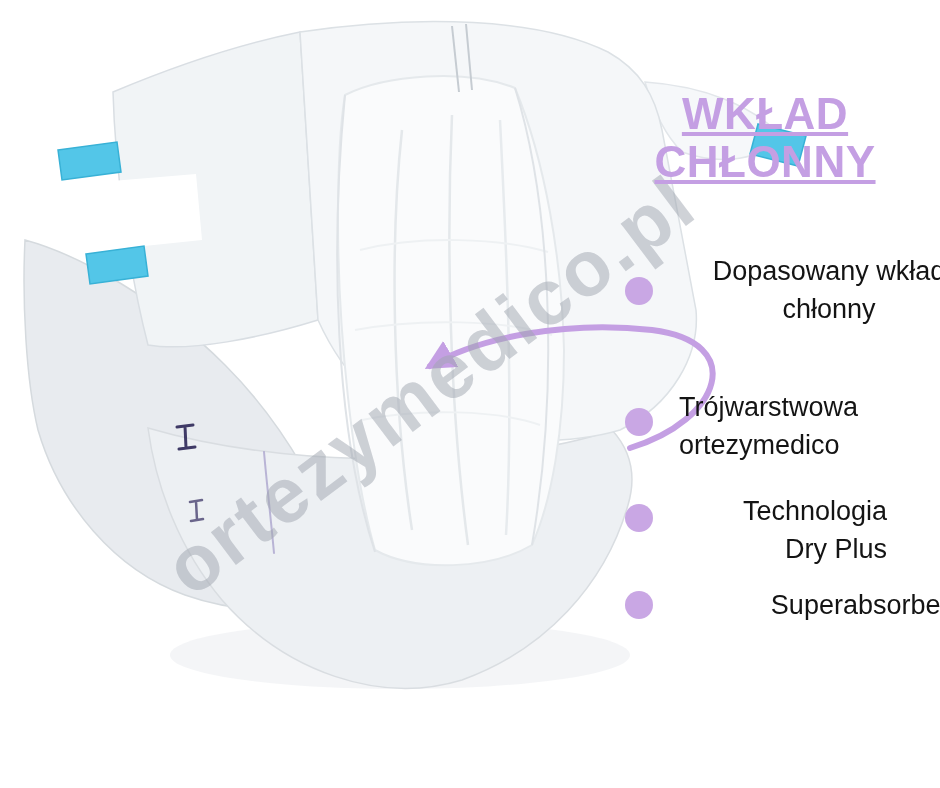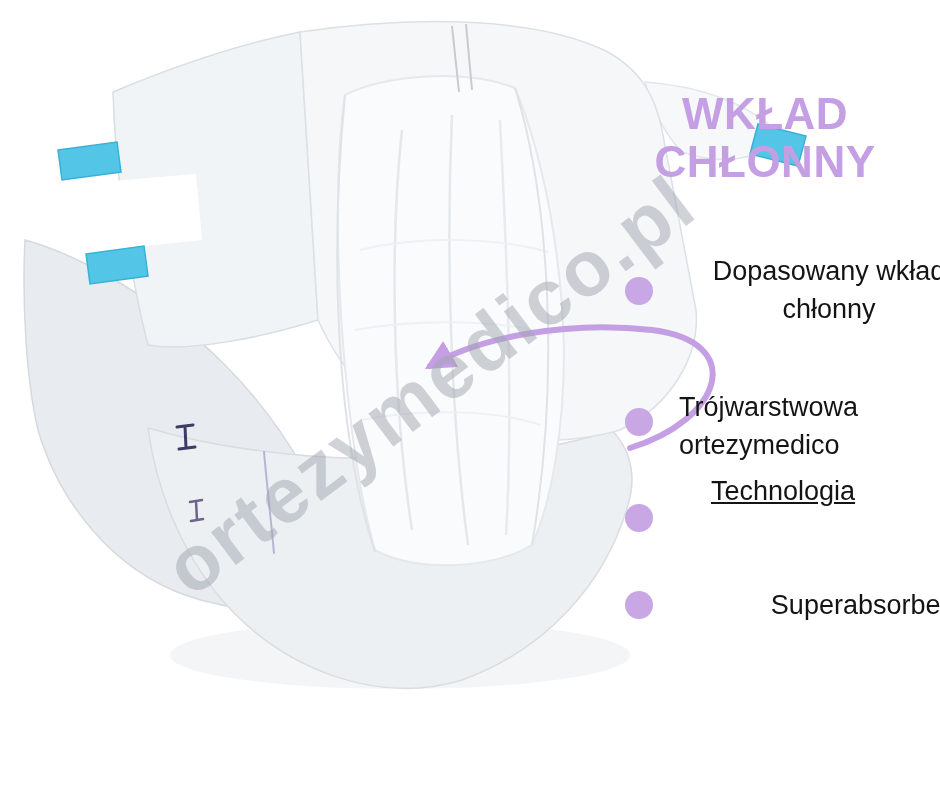--- a/index.html
+++ b/index.html
@@ -16,31 +16,31 @@
     color:var(--watermark-grey,#a0a6b0);opacity:.5;
     transform:rotate(-37deg);
     white-space:nowrap;pointer-events:none;user-select:none;
   }
 
   .title{
     left:598px;top:90px;width:334px;text-align:center;
     font-size:44px;line-height:48px;font-weight:700;letter-spacing:.5px;
     color:var(--accent,#c49fe3);
   }
-  .title span{display:block;}
+  .title span{display:block;text-decoration:underline;}
 
   .feature{
     font-size:27px;line-height:38px;font-weight:500;
     color:var(--feature-text,#141414);
     margin-left:39px;
   }
   .feature span{display:block;}
   .f1{left:656px;top:252px;width:268px;text-align:center;}
   .f2{left:640px;top:388px;width:224px;text-align:left;}
-  .f3{left:640px;top:472px;width:208px;text-align:center;text-decoration:underline;}
+  .f3{left:640px;top:492px;width:208px;text-align:right;}
   .f4{left:662px;top:586px;width:262px;text-align:right;}
 
   .bullet{
     position:absolute;width:28px;height:28px;border-radius:50%;
     background:var(--bullet,#c9a7e4);
   }
   .b1{left:625px;top:277px;}
   .b2{left:625px;top:408px;}
   .b3{left:625px;top:504px;}
   .b4{left:625px;top:591px;}
@@ -131,18 +131,19 @@
   <div class="abs feature f1">
     <span>Dopasowany wkład</span>
     <span>chłonny</span>
   </div>
   <div class="abs feature f2">
     <span>Trójwarstwowa</span>
     <span>ortezymedico</span>
   </div>
   <div class="abs feature f3">
     <span>Technologia</span>
+    <span>Dry Plus</span>
   </div>
   <div class="abs feature f4">
     <span>Superabsorbent</span>
   </div>
 
 </div>
 
 </body></html>

